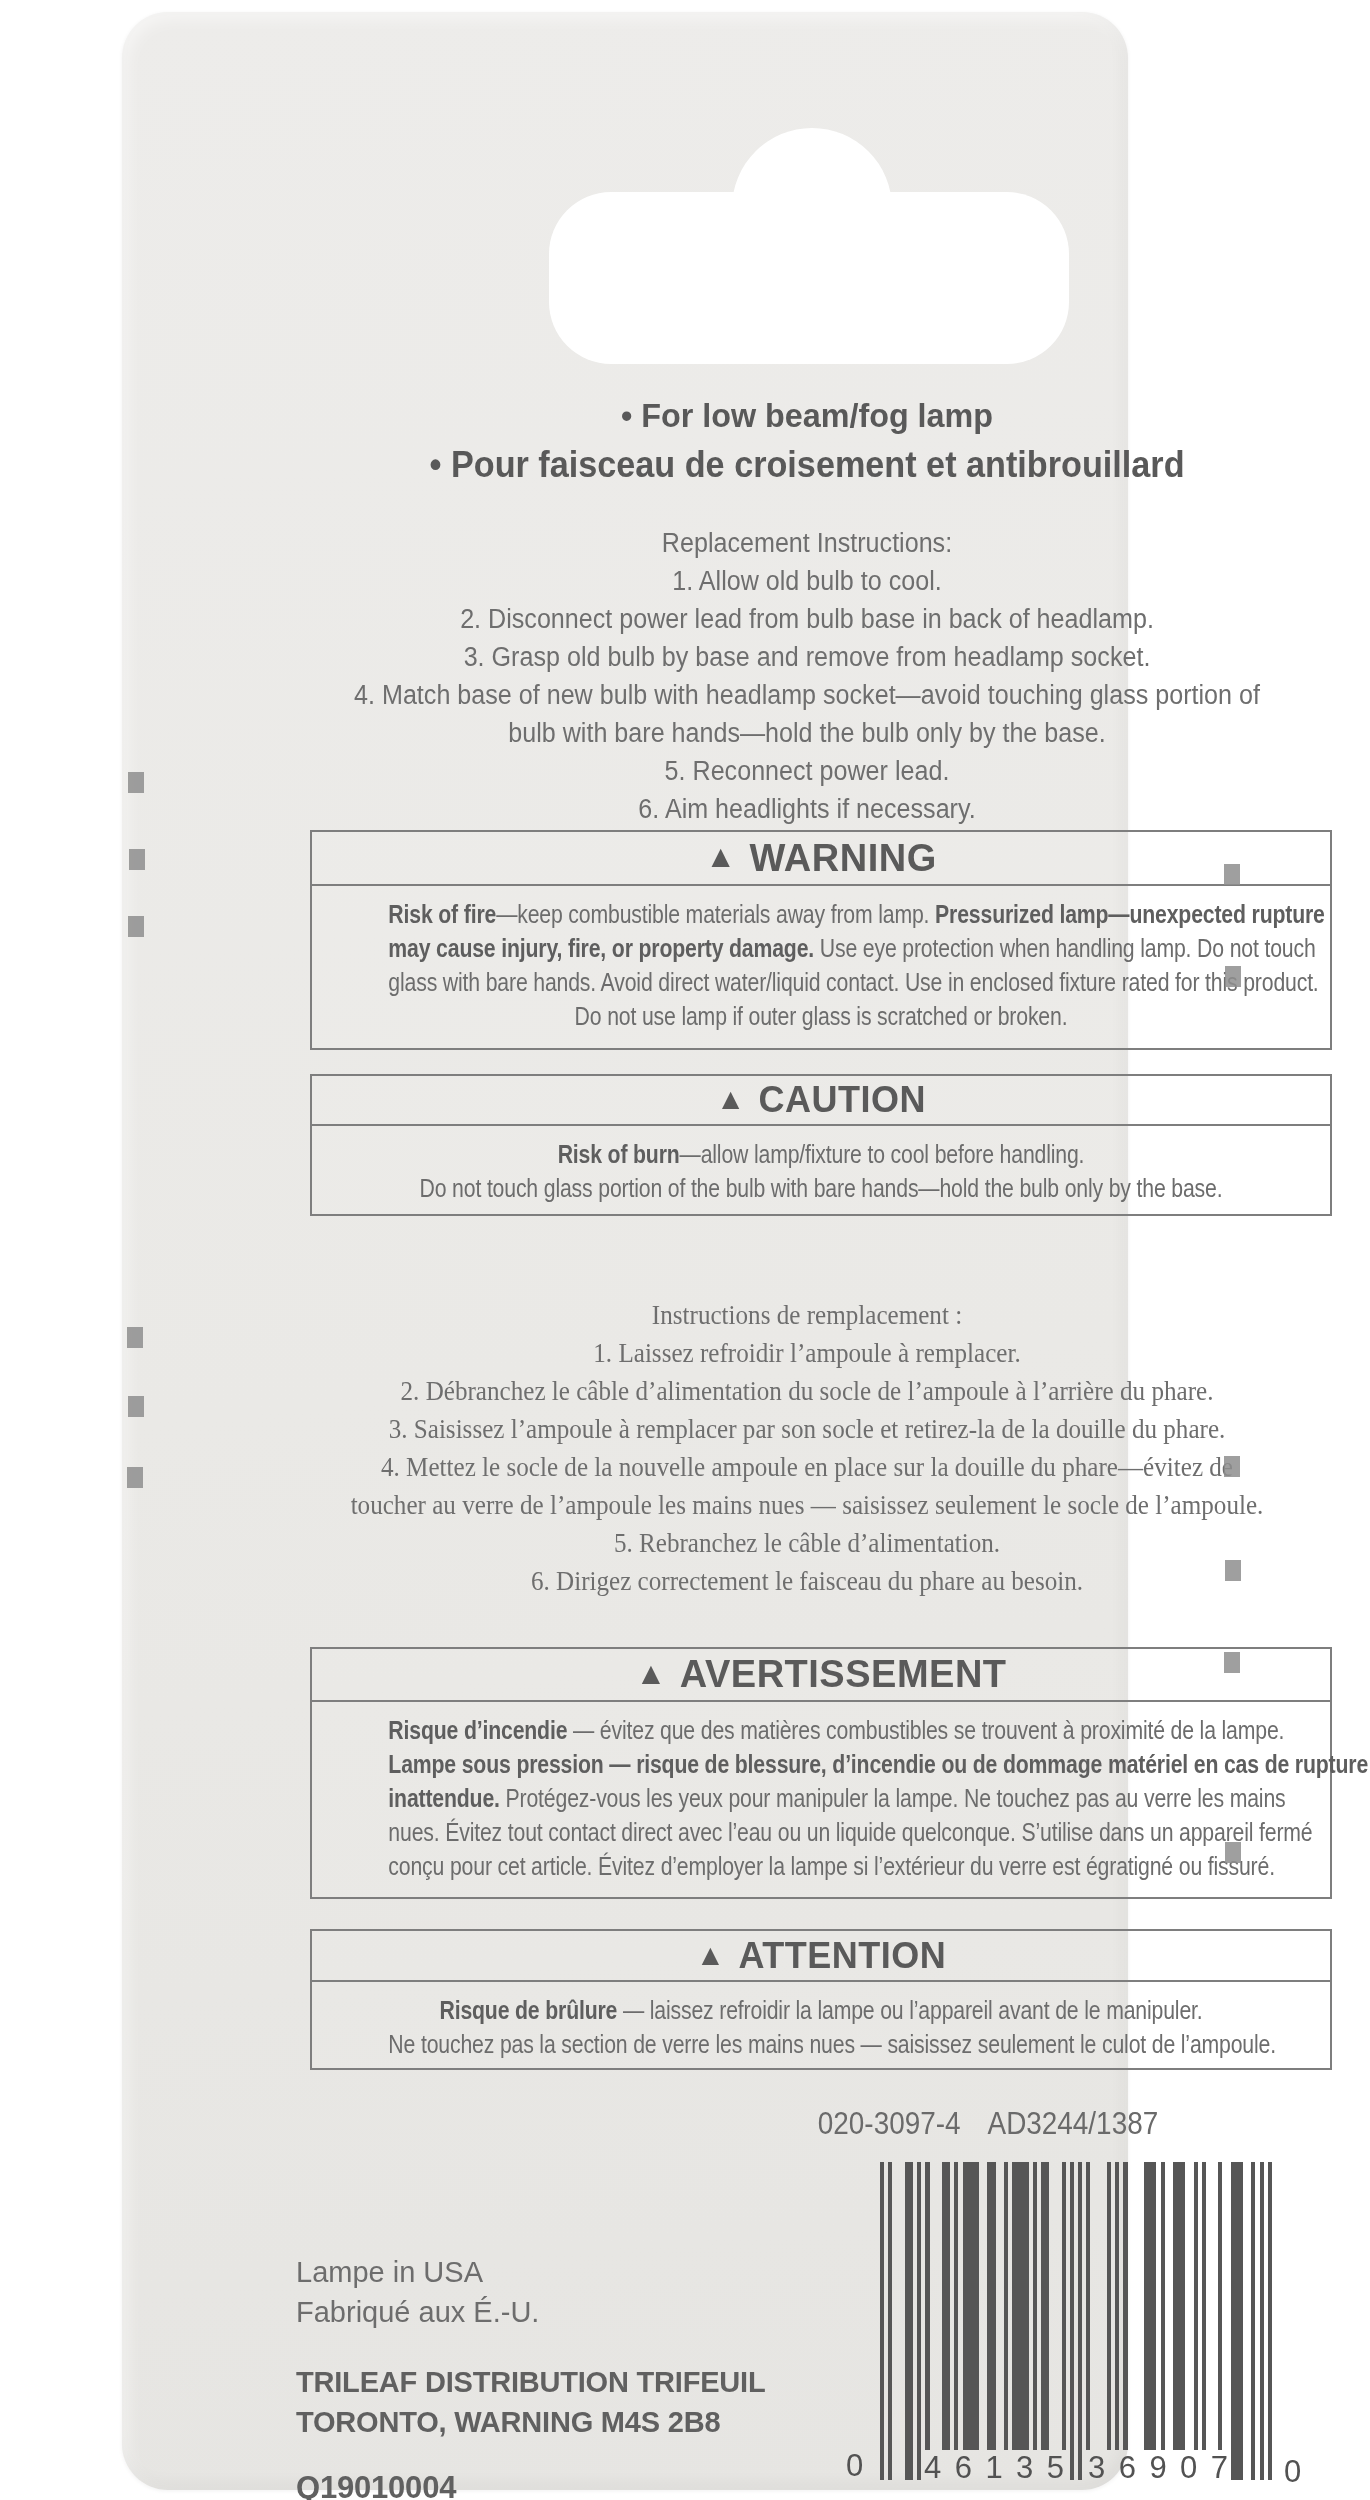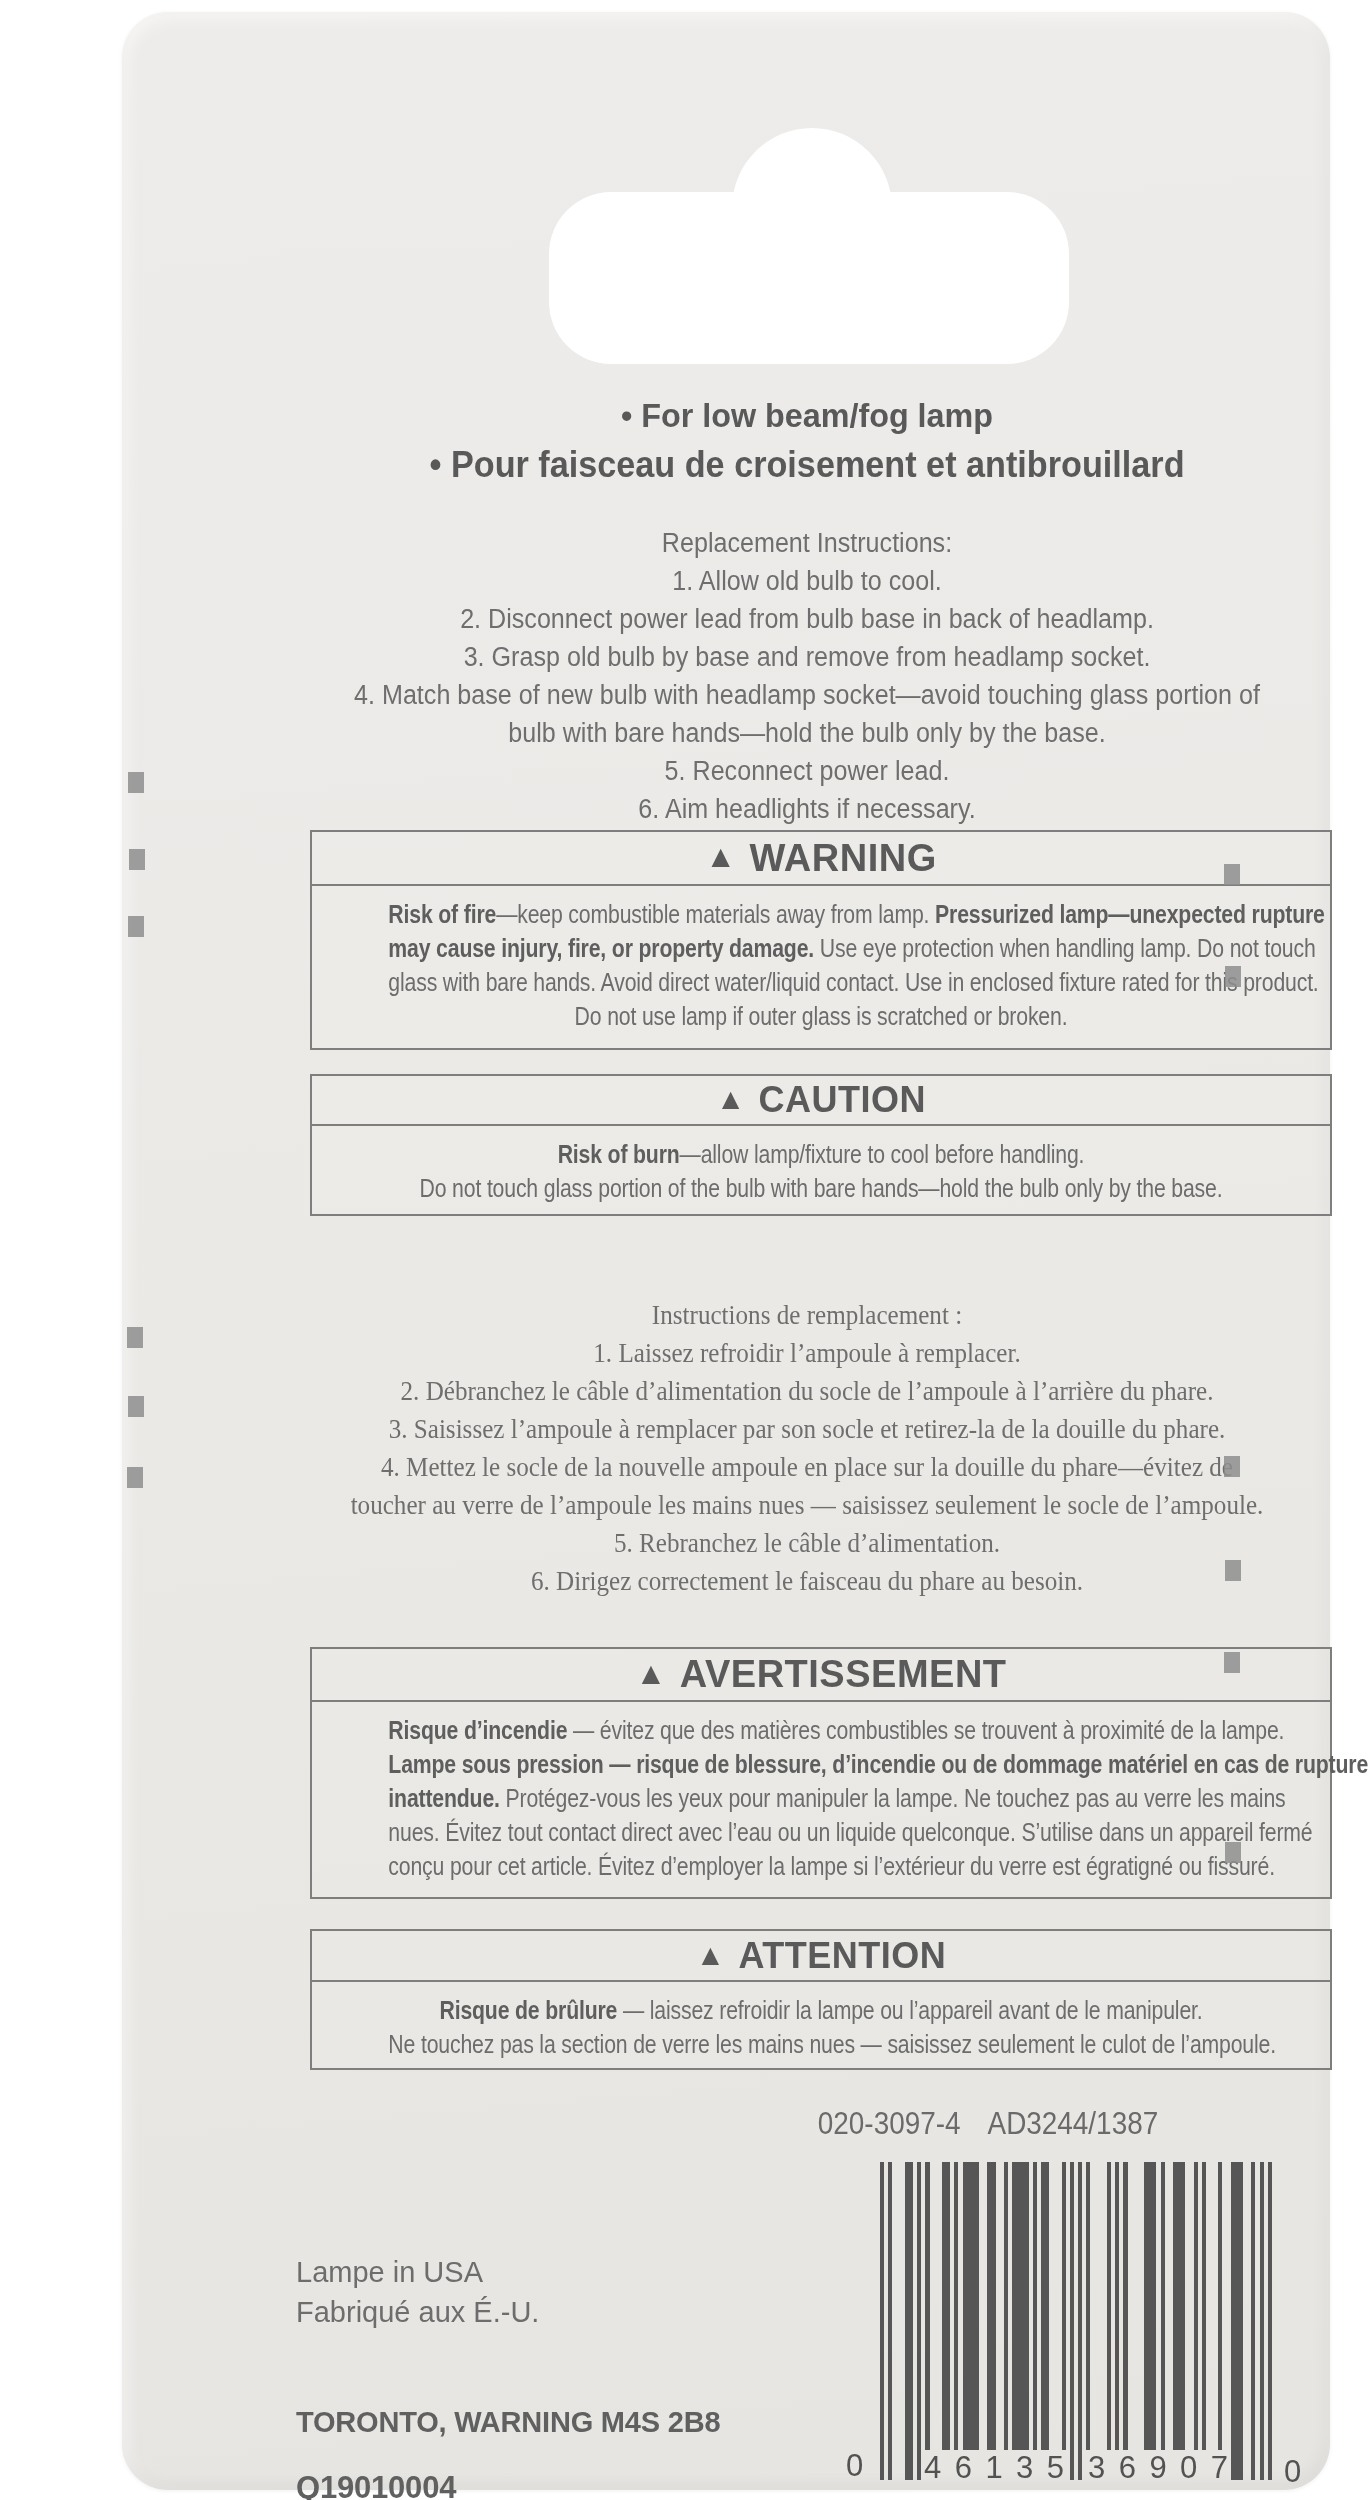--- a/index.html
+++ b/index.html
@@ -2,21 +2,21 @@
 <html><head>
 <meta charset="utf-8">
 <style>
   html,body{margin:0;padding:0;}
   body{
     width:1370px;height:2500px;background:#ffffff;position:relative;
     font-family:"Liberation Sans","DejaVu Sans",sans-serif;overflow:hidden;
   }
   .stage{position:absolute;left:0;top:0;width:1370px;height:2500px;}
   .card{
-    position:absolute;left:122px;top:12px;width:1208px;height:2478px;border-radius:46px;
+    position:absolute;left:122px;top:12px;width:1006px;height:2478px;border-radius:46px;
     background:linear-gradient(175deg,#edecea 0%,#eae9e6 55%,#e6e5e2 100%);
     box-shadow:inset -5px -7px 16px rgba(0,0,0,.045), inset 5px 7px 16px rgba(255,255,255,.5), 0 1px 4px rgba(0,0,0,.06);
   }
   
   .hole-slot{position:absolute;left:427px;top:180px;width:520px;height:172px;border-radius:62px;background:#ffffff;}
   .hole-bump{position:absolute;left:610px;top:116px;width:160px;height:160px;border-radius:50%;background:#ffffff;}
 
   .feat{position:absolute;left:150px;width:1070px;text-align:center;font-weight:bold;color:#595959;white-space:nowrap;transform:scaleX(.95);}
   .feat1{top:384px;font-size:34px;}
   .feat2{top:432px;font-size:36px;}
@@ -197,20 +197,21 @@
           <span>6</span>
           <span>9</span>
           <span>0</span>
           <span>7</span>
         </span>
       <span class="bdigit bd-suffix">0</span>
     </div>
 
     <div class="origin o-reg o1">Lampe in USA</div>
     <div class="origin o-reg o2">Fabriqué aux É.-U.</div>
+    <div class="origin o-bold o3">TRILEAF DISTRIBUTION TRIFEUIL</div>
     <div class="origin o-bold o4">TORONTO, WARNING M4S 2B8</div>
     <div class="origin o-bold o5">Q19010004</div>
 
     <div class="mark" style="left:6px;top:760px;"></div>
     <div class="mark" style="left:7px;top:837px;"></div>
     <div class="mark" style="left:6px;top:904px;"></div>
     <div class="mark" style="left:5px;top:1315px;"></div>
     <div class="mark" style="left:6px;top:1384px;"></div>
     <div class="mark" style="left:5px;top:1455px;"></div>
     <div class="mark" style="left:1102px;top:852px;"></div>

